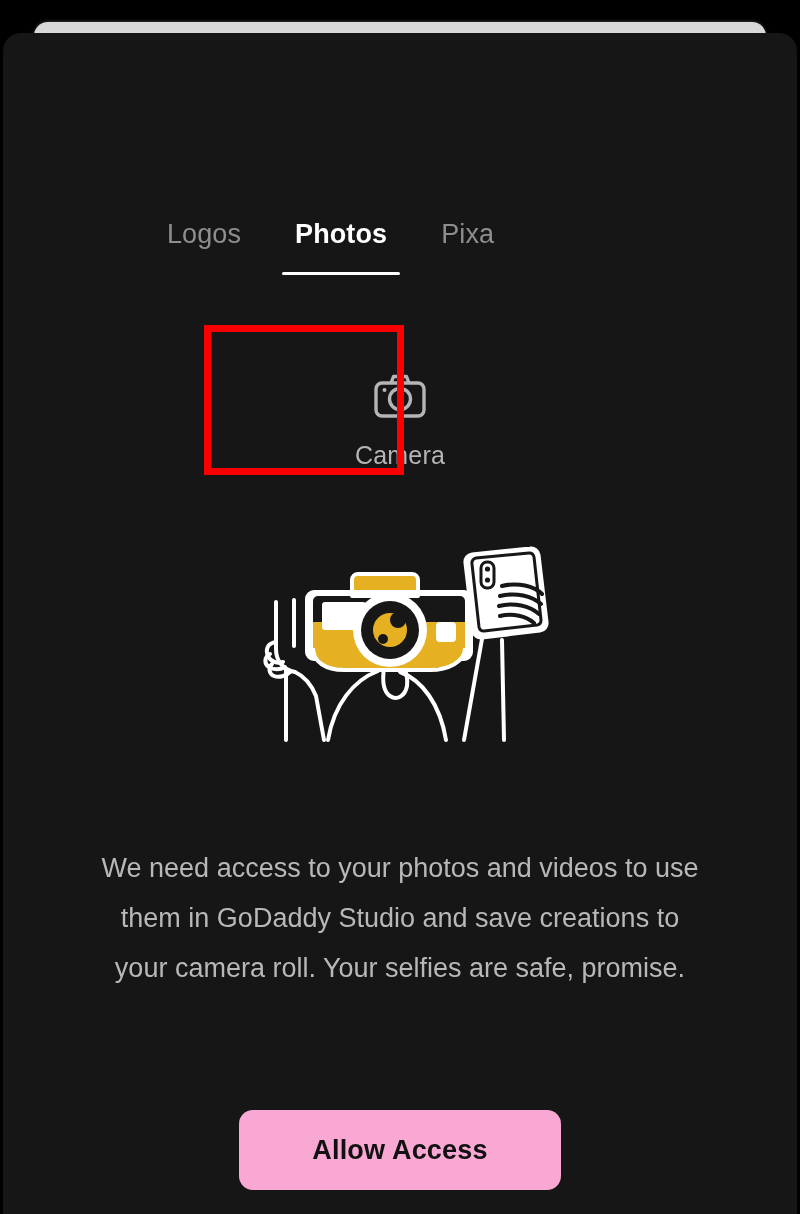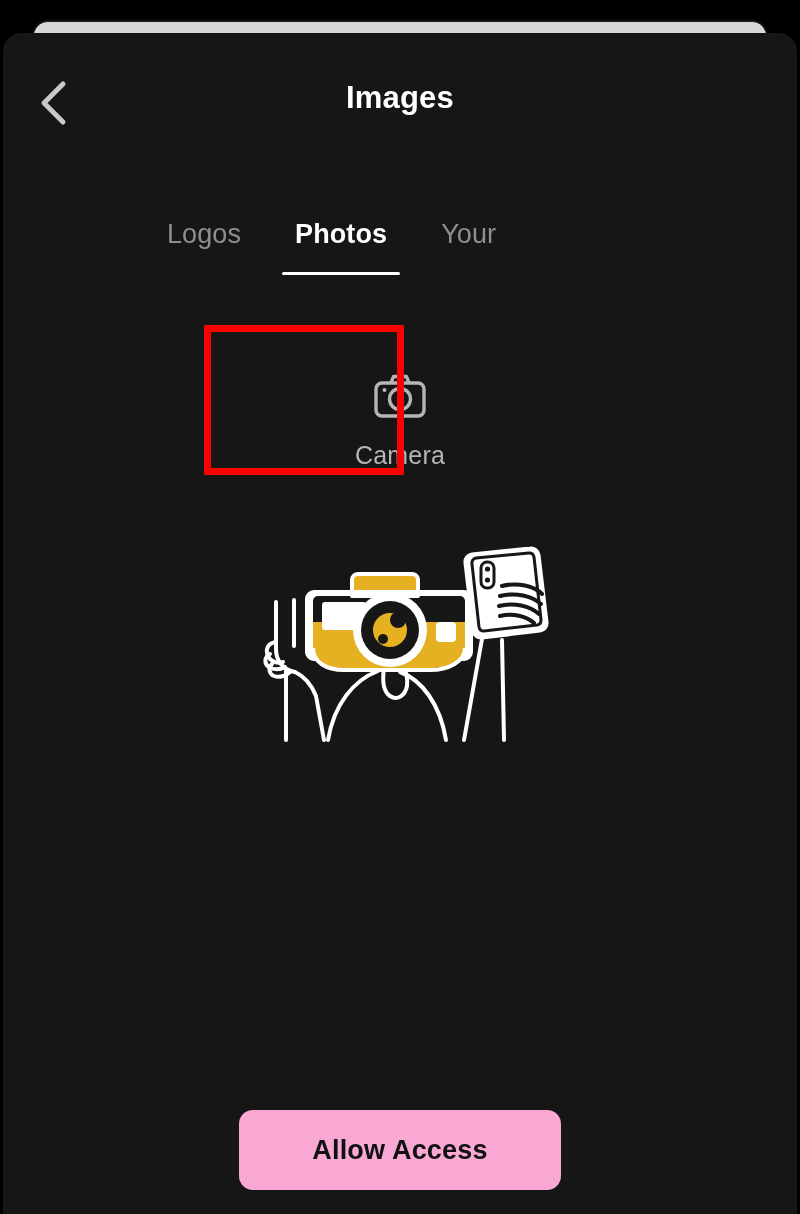--- a/index.html
+++ b/index.html
@@ -235,42 +235,32 @@
 </style>
 </head>
 <body>
 
 <div id="screen">
 
   <div class="peek-card"></div>
 
   <div class="sheet">
 
-    <div class="header">
-      <div class="back-btn">
-        <span>
-          <svg width="36" height="48" viewBox="0 0 36 48" fill="none">
-            <path d="M28 5 L9 24 L28 43" stroke="#c9c9c9" stroke-width="5" stroke-linecap="round" stroke-linejoin="round"></path>
-          </svg>
-        </span>
-      </div>
-      <div class="page-title">Images</div>
-    </div>
 
     <div class="tabs">
       <div class="tab">
         <span class="tab-label">Logos</span>
 
       </div>
       <div class="tab active">
         <span class="tab-label">Photos</span>
         <span class="tab-underline"></span>
       </div>
       <div class="tab">
-        <span class="tab-label">Your</span>
+        <span class="tab-label">Pixa</span>
 
       </div>
     </div>
 
     <div class="source-row">
 
       <div class="source-item">
         <span class="source-icon">
           <svg width="54" height="46" viewBox="0 0 54 46" fill="none">
             <rect x="3" y="10" width="48" height="33" rx="6" stroke="#b5b5b5" stroke-width="3.4"></rect>
@@ -346,19 +336,20 @@
           <g stroke="#171717" stroke-width="4" stroke-linecap="round" fill="none">
             <path d="M252 42 C268 38 284 42 292 50"></path>
             <path d="M250 52 C266 48 282 52 291 60"></path>
             <path d="M249 62 C264 58 280 62 289 70"></path>
             <path d="M250 72 C263 69 276 72 284 79"></path>
           </g>
         </g>
       </svg>
     </div>
 
+    <div class="permission-text">We need access to your photos and videos to use them in GoDaddy Studio and save creations to your camera roll. Your selfies are safe, promise.</div>
 
     <div class="cta-wrap">
       <button class="cta-button">Allow Access</button>
     </div>
 
   </div>
 </div>
 
 </body></html>

